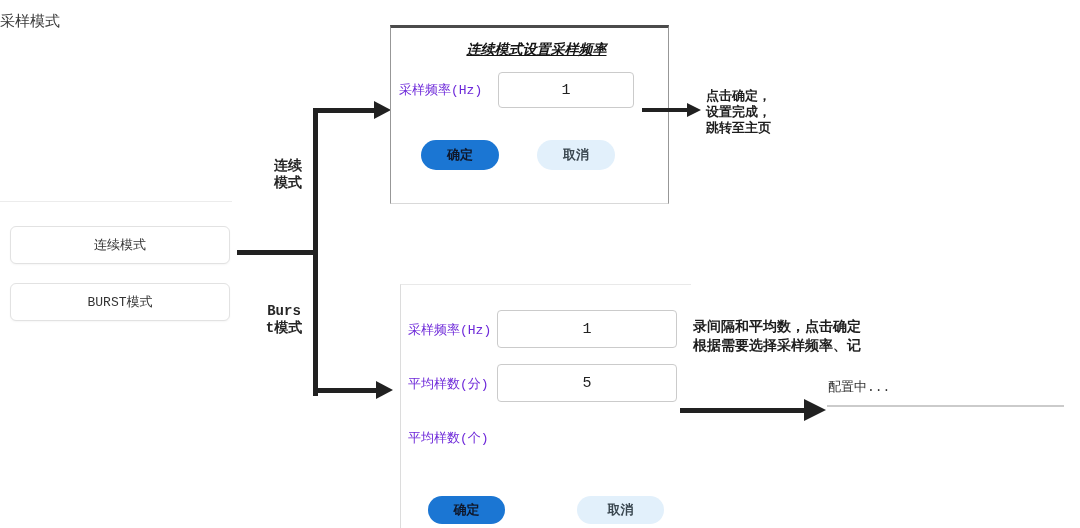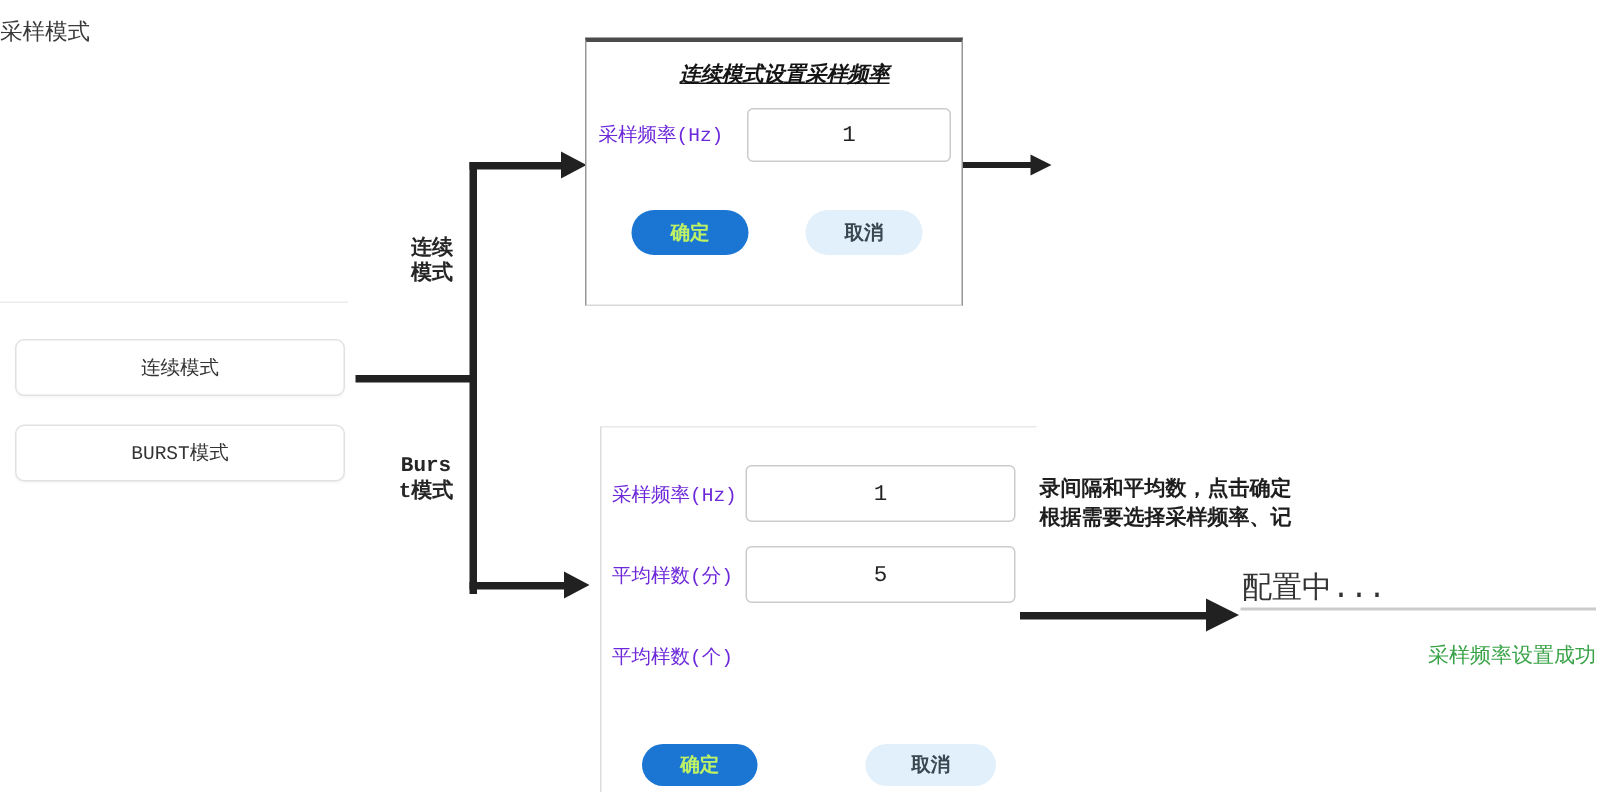--- a/index.html
+++ b/index.html
@@ -26,48 +26,48 @@
       border-left:17px solid var(--connector,#212121);}
   .ah-top{left:374px;top:89px;}
   .ah-bottom{left:376px;top:369px;}
   .branch-label{font-weight:bold;font-size:14px;line-height:17px;text-align:center;color:#262626;
                 width:38px;word-break:break-all;}
   .bl-cont{left:269px;top:146px;}
   .bl-burst{left:265px;top:291px;}
 
   
   .dlg-cont{left:390px;top:13px;width:250px;height:175px;background:#fff;
-            border:1px solid #979797;border-top:3px solid #4b4b4b;border-bottom-color:#d9d9d9;}
+            border:1px solid #979797;border-top:3px solid #4b4b4b;border-bottom-color:#d9d9d9;padding-left:27px;}
   .dlg-title{position:absolute;left:0;top:13px;width:100%;text-align:center;padding-left:14px;box-sizing:border-box;
              font-size:14px;font-weight:bold;font-style:italic;text-decoration:underline;color:#151515;}
   .fld-label{position:absolute;font-size:13px;color:#6d28d9;}
   .inputbox{position:absolute;background:#fff;border:1px solid #cbcbcb;border-radius:4px;
             display:flex;align-items:center;justify-content:center;font-size:15px;color:#222;}
-  .btn-primary{position:absolute;background:var(--accent,#1b76d3);color:#bef264;font-weight:bold;font-size:13px;
+  .btn-primary{position:absolute;background:var(--accent,#1b76d3);color:#0f172a;font-weight:bold;font-size:13px;
                border-radius:15px;display:flex;align-items:center;justify-content:center;cursor:pointer;}
   .btn-cancel{position:absolute;background:var(--cancel-bg,#e2f0fb);color:var(--cancel-text,#3a4750);
               font-weight:bold;font-size:13px;border-radius:15px;display:flex;align-items:center;justify-content:center;cursor:pointer;}
 
   
   .exit-line{left:642px;top:96px;width:46px;height:4px;}
   .exit-head{left:687px;top:91px;border-top:7px solid transparent;border-bottom:7px solid transparent;
              border-left:14px solid var(--connector,#212121);}
   .note{font-weight:bold;color:#1e1e1e;}
   .note-cont{left:706px;top:77px;font-size:13px;line-height:16px;}
 
   
   .dlg-burst{left:400px;top:272px;width:290px;height:251px;background:#fff;
              border-left:1px solid #dcdcdc;border-top:1px solid #e9e9e9;}
 
   
   .note-burst{left:682px;top:306px;width:190px;text-align:center;font-size:14px;line-height:19px;}
   .big-line{left:680px;top:396px;width:126px;height:5px;}
   .big-head{left:804px;top:387px;border-top:11px solid transparent;border-bottom:11px solid transparent;
             border-left:22px solid var(--connector,#1a1a1a);}
-  .configuring{left:828px;top:366px;font-size:20px;color:#333;}
+  .configuring{left:828px;top:366px;font-size:13px;color:#333;}
   .progress-line{left:827px;top:393px;width:237px;height:2px;background:#cbcbcb;}
   .success{left:834px;top:416px;width:230px;text-align:right;font-size:14px;color:var(--success,#39a348);}
 </style>
 </head>
 <body>
 
 <div class="stage">
 
   <div class="abs panel-heading">采样模式</div>
   <div class="abs panel-divider"></div>
@@ -87,35 +87,39 @@
   <div class="abs dlg-cont">
     <div class="dlg-title">连续模式设置采样频率</div>
     <div class="fld-label" style="left:8px;top:53px;">采样频率(Hz)</div>
     <div class="inputbox" style="left:107px;top:44px;width:134px;height:34px;">1</div>
     <div class="btn-primary" style="left:30px;top:112px;width:78px;height:30px;">确定</div>
     <div class="btn-cancel" style="left:146px;top:112px;width:78px;height:30px;">取消</div>
   </div>
 
   <div class="abs line exit-line"></div>
   <div class="abs exit-head" style="width:0;height:0;"></div>
+  <div class="abs note note-cont">
+    <div>点击确定，</div>
+    <div>设置完成，</div>
+    <div>跳转至主页</div>
+  </div>
 
   <div class="abs dlg-burst">
     <div class="fld-label" style="left:7px;top:36px;">采样频率(Hz)</div>
     <div class="inputbox" style="left:96px;top:25px;width:178px;height:36px;">1</div>
     <div class="fld-label" style="left:7px;top:90px;">平均样数(分)</div>
     <div class="inputbox" style="left:96px;top:79px;width:178px;height:36px;">5</div>
     <div class="fld-label" style="left:7px;top:144px;">平均样数(个)</div>
     <div class="btn-primary" style="left:27px;top:211px;width:77px;height:28px;border-radius:14px;">确定</div>
     <div class="btn-cancel" style="left:176px;top:211px;width:87px;height:28px;">取消</div>
   </div>
 
   <div class="abs note note-burst">
     <div>录间隔和平均数，点击确定</div>
     <div>根据需要选择采样频率、记</div>
   </div>
   <div class="abs line big-line"></div>
   <div class="abs big-head" style="width:0;height:0;"></div>
 
   <div class="abs configuring">配置中...</div>
   <div class="abs progress-line"></div>
-  <div class="abs success">采样频率设置成功</div>
 
 </div>
 
 </body></html>

